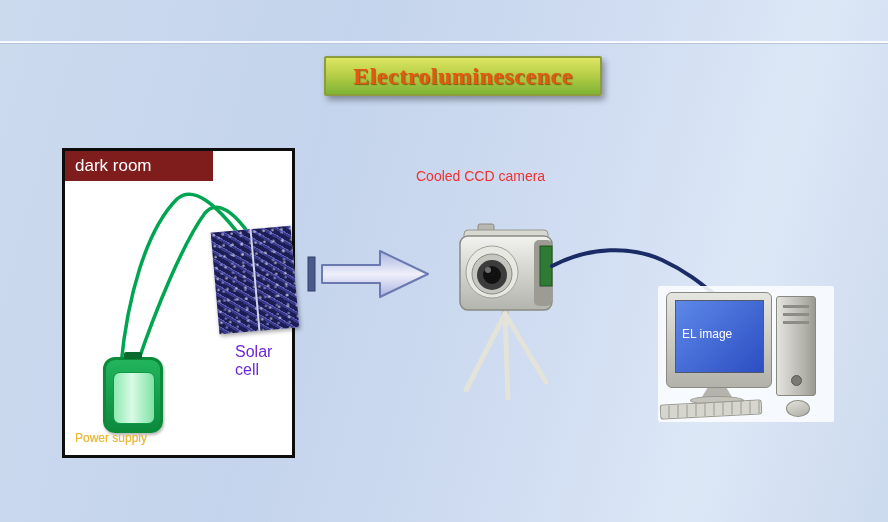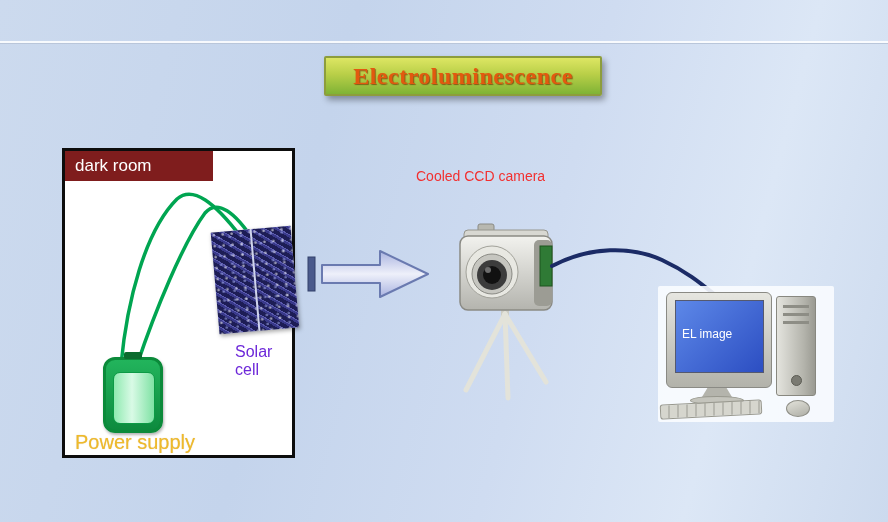--- a/index.html
+++ b/index.html
@@ -61,21 +61,21 @@
   .battery::before{
     content:"";position:absolute;left:18px;top:-8px;width:18px;height:7px;
     background:#0b6b2e;border-radius:2px;
   }
   .battery-inner{
     position:absolute;left:7px;top:12px;width:40px;height:50px;border-radius:7px;
     background:linear-gradient(90deg,#8feab0 0%,#d9fae6 45%,#7fe2a4 100%);
     border:1px solid #0d9a46;
   }
   .power-label{
-    position:absolute;left:10px;top:280px;font-size:20px;color:#efba2a;
+    position:absolute;left:10px;top:280px;font-size:12px;color:#efba2a;
     text-shadow:0 0 1px rgba(160,110,0,0.4);
   }
   
   .arrow-label{position:absolute;left:305px;top:210px;font-size:16.5px;color:#1a1a1a;}
   .arrow{position:absolute;left:306px;top:245px;}
   
   .camera-label{position:absolute;left:416px;top:168px;font-size:14px;color:#f23030;}
   .camera{position:absolute;left:448px;top:218px;}
   .cable{position:absolute;left:540px;top:240px;}
   

